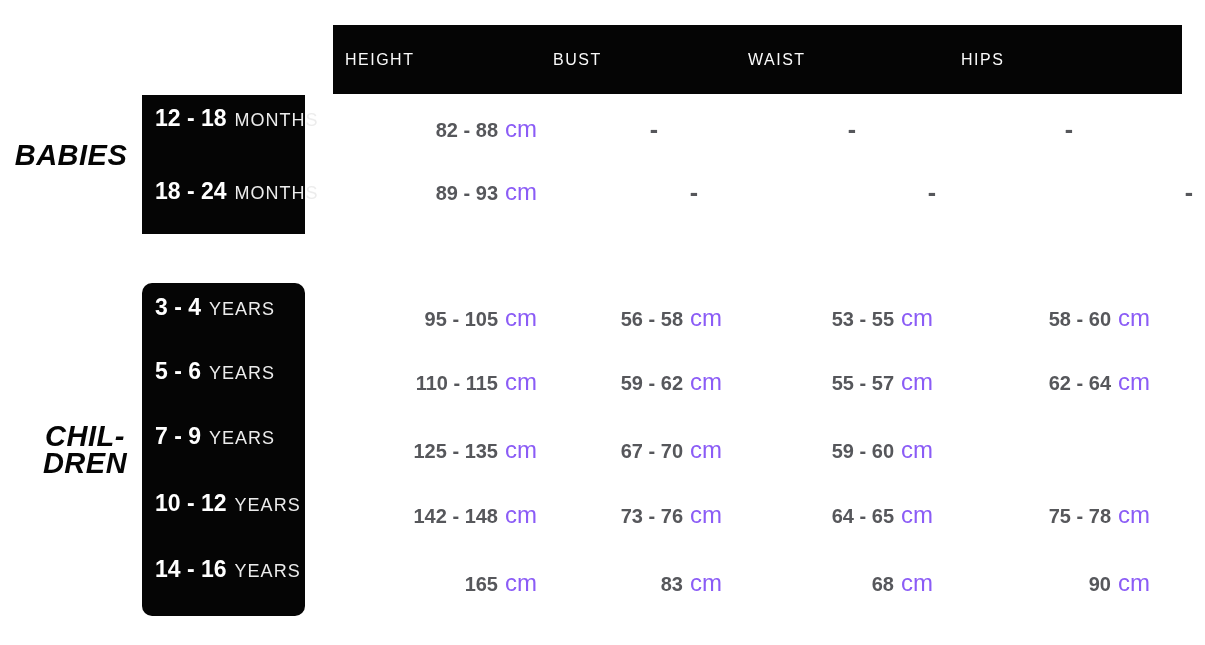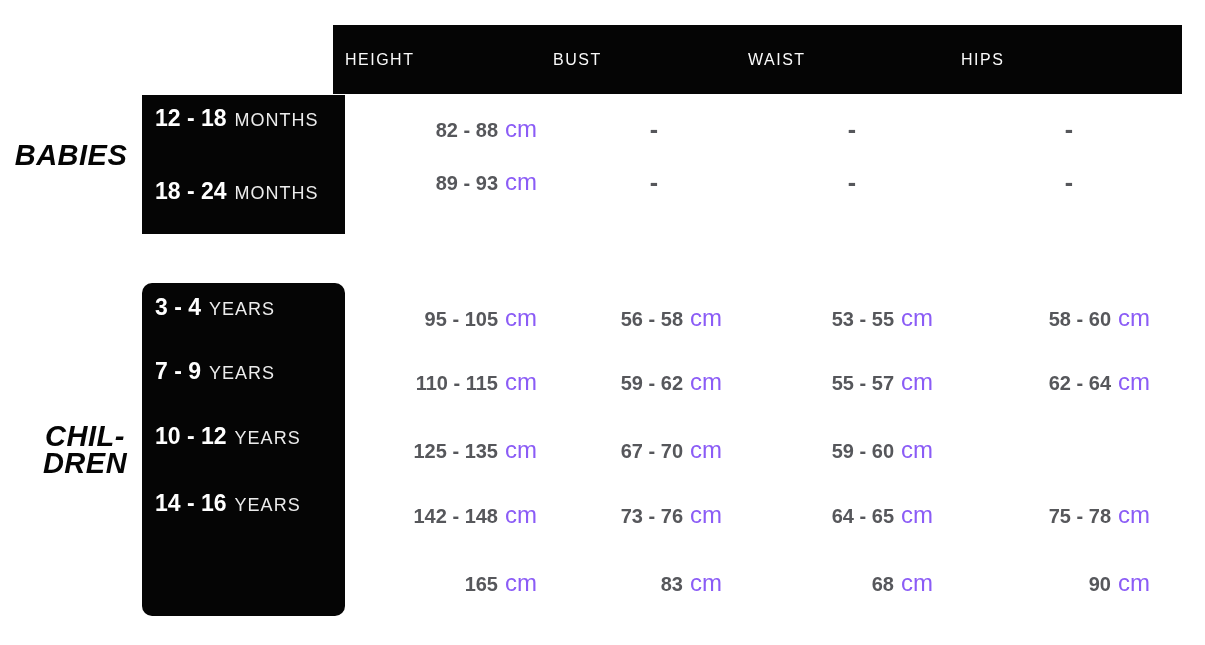--- a/index.html
+++ b/index.html
@@ -27,21 +27,21 @@
   .group-label {
     position:absolute; color:#050505; font-weight:700; font-style:italic;
     font-size:29px; line-height:27px; text-align:center; letter-spacing:0.5px;
     white-space:nowrap;
   }
   .group-label-babies { left:0; top:142px; width:142px; }
   .group-label-children { left:14px; top:423px; width:142px; }
   .group-label .line { display:block; }
 
   
-  .black-box { position:absolute; left:142px; width:203px; background:#050505; }
+  .black-box { position:absolute; left:142px; width:163px; background:#050505; }
   .box-babies { top:95px; height:139px; }
   .box-children { top:283px; height:333px;border-radius:10px; }
   .size-label {
     position:absolute; left:13px; white-space:nowrap; color:#ffffff; line-height:26px;
   }
   .size-label .range { font-weight:700; font-size:23px; }
   .size-label .range-unit { font-size:18px; letter-spacing:1px; color:#ececec; margin-left:8px; font-weight:400; }
   .box-babies .size-label:nth-child(1){ top:10px; }
   .box-babies .size-label:nth-child(2){ top:83px; }
   .box-children .size-label:nth-child(1){ top:11px; }
@@ -52,21 +52,21 @@
 
   
   .values-band { position:absolute; left:333px; width:849px; }
   .values-babies { top:95px; height:139px; }
   .values-children { top:283px; height:333px; }
   .value-row {
     position:absolute; left:0; width:849px; display:grid;
     grid-template-columns:227px 188px 208px 226px; line-height:30px;
   }
   .values-babies .value-row:nth-child(1){ top:19px; }
-  .values-babies .value-row:nth-child(2){ top:72px; }
+  .values-babies .value-row:nth-child(2){ top:82px;gap:40px; }
   .values-children .value-row:nth-child(1){ top:20px; }
   .values-children .value-row:nth-child(2){ top:84px; }
   .values-children .value-row:nth-child(3){ top:152px; }
   .values-children .value-row:nth-child(4){ top:217px; }
   .values-children .value-row:nth-child(5){ top:285px; }
   .value-cell { text-align:right; color:#56575b; white-space:nowrap; }
   .value-cell .num { font-weight:700; font-size:20px; }
   .value-cell .cm { font-size:24px; margin-left:7px; font-weight:400; color:#8b5cf6; }
   .value-cell.c1 { padding-right:23px; }
   .value-cell.c2 { padding-right:26px; }
@@ -117,20 +117,23 @@
       <div class="value-cell c3 dash"><span class="num">-</span></div>
       <div class="value-cell c4 dash"><span class="num">-</span></div>
     </div>
   </div>
 
   <div class="black-box box-children">
     <div class="size-label">
       <span class="range">3 - 4</span><span class="range-unit">YEARS</span>
     </div>
     <div class="size-label">
+      <span class="range">5 - 6</span><span class="range-unit">YEARS</span>
+    </div>
+    <div class="size-label">
       <span class="range">7 - 9</span><span class="range-unit">YEARS</span>
     </div>
     <div class="size-label">
       <span class="range">10 - 12</span><span class="range-unit">YEARS</span>
     </div>
     <div class="size-label">
       <span class="range">14 - 16</span><span class="range-unit">YEARS</span>
     </div>
   </div>
 

